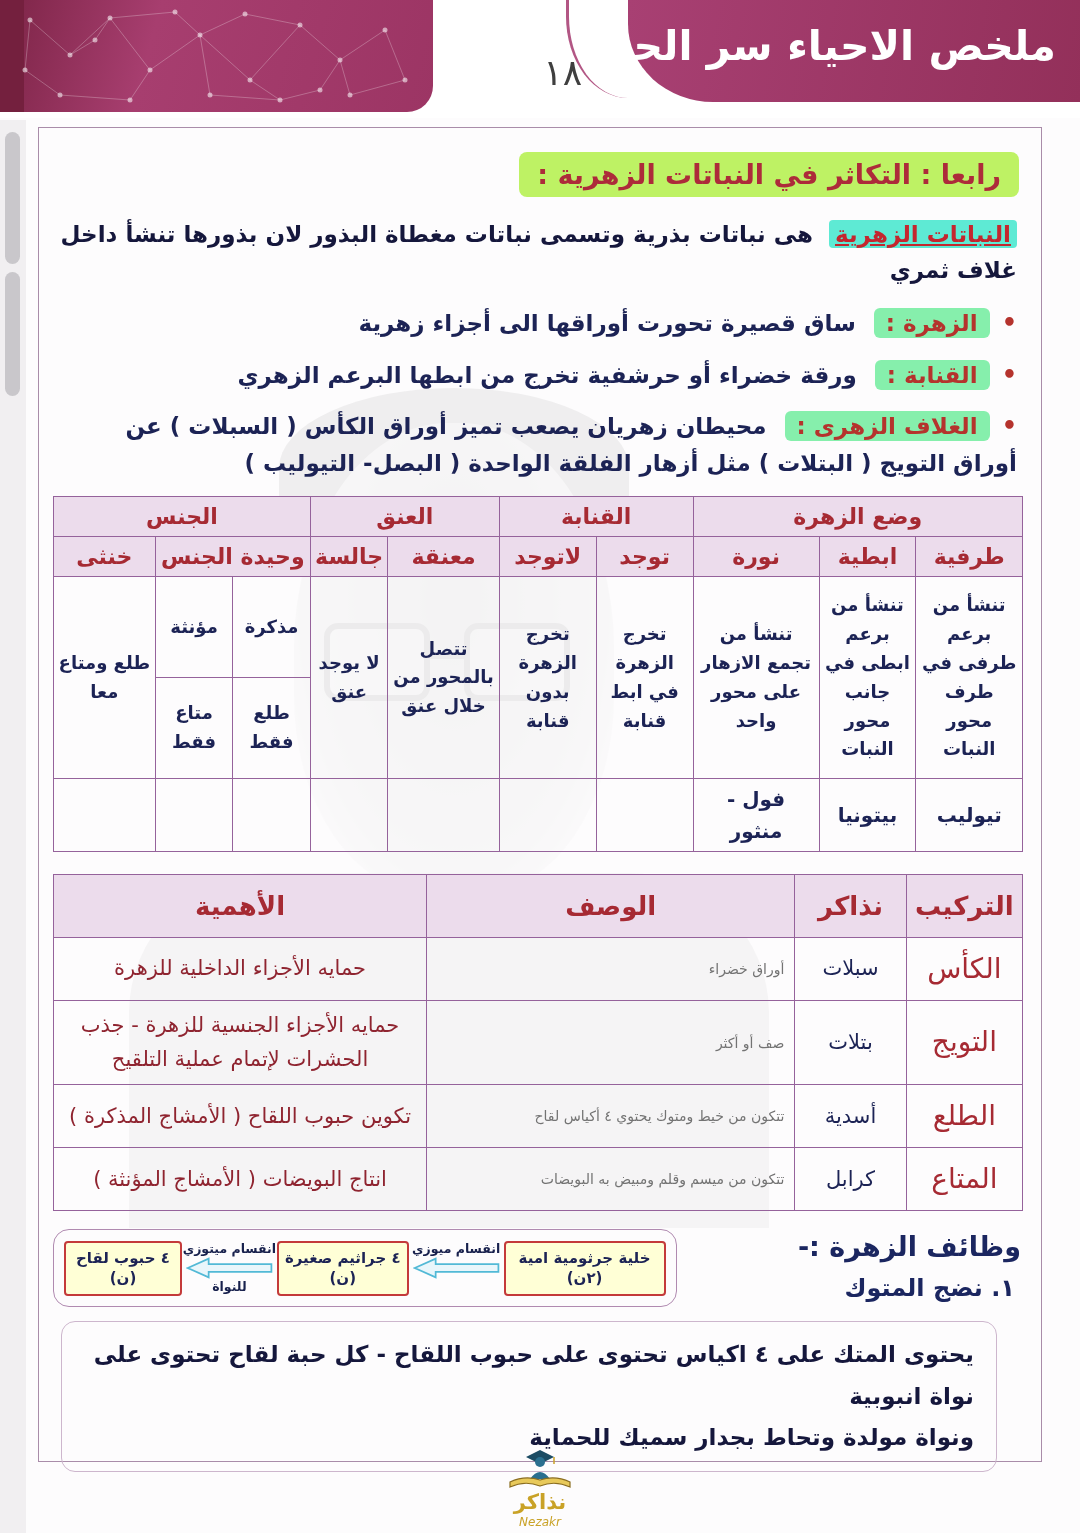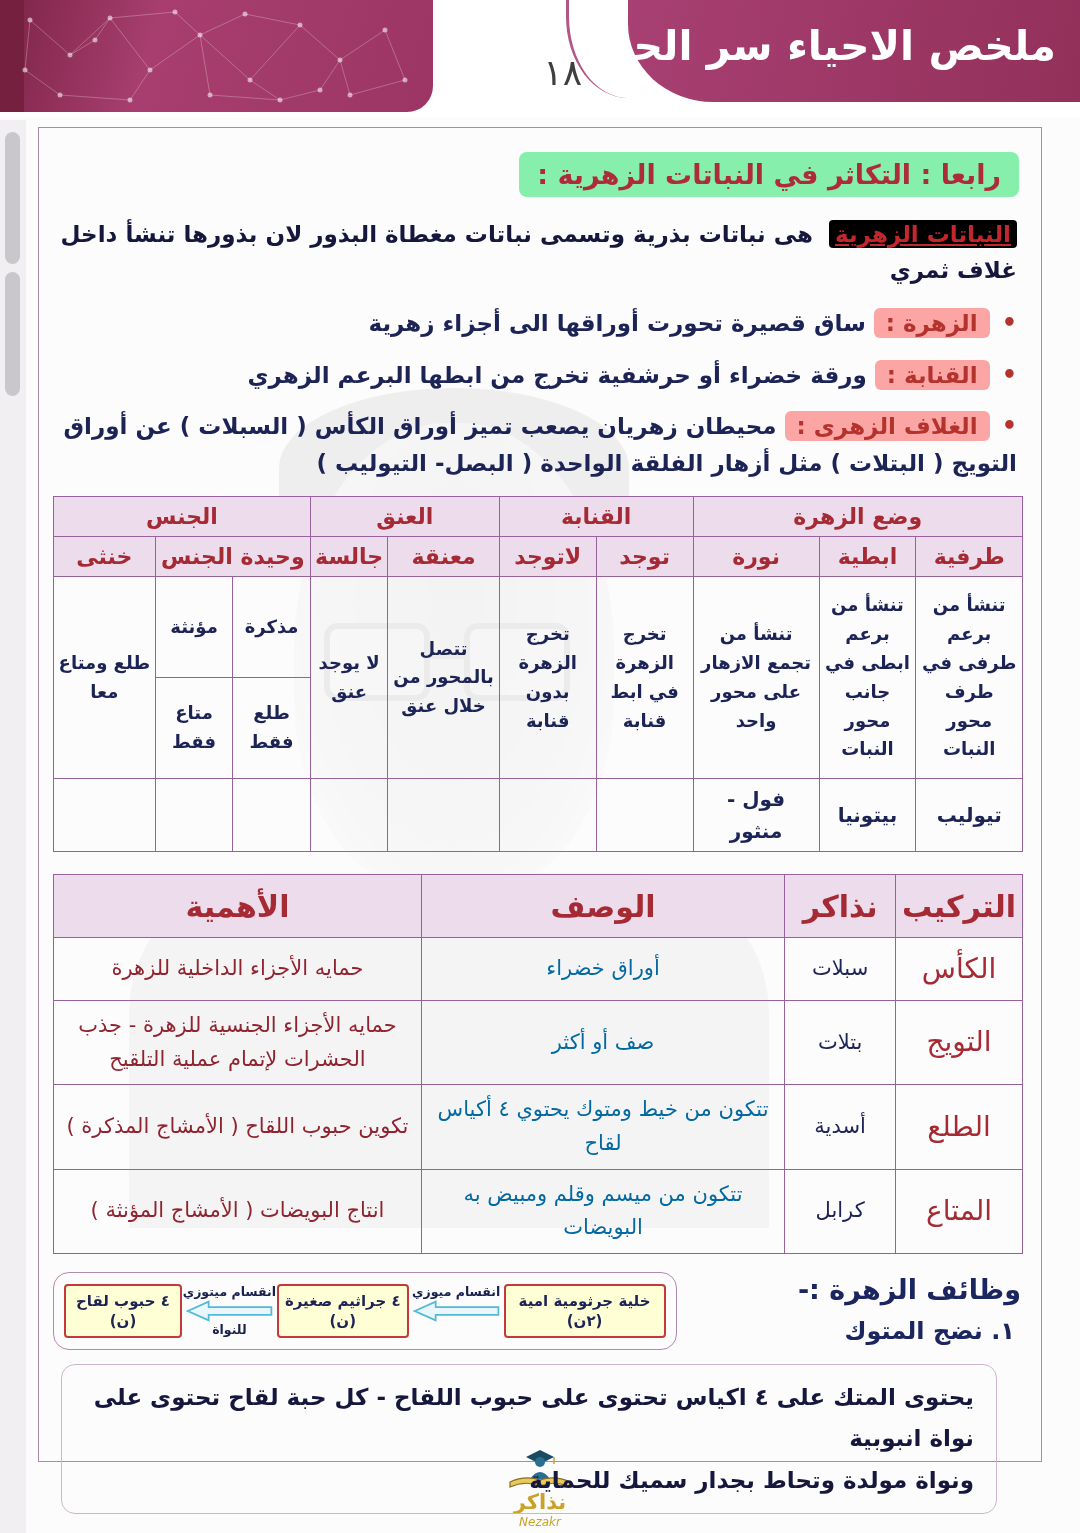--- a/index.html
+++ b/index.html
@@ -59,49 +59,49 @@
              background:radial-gradient(ellipse at 50% 38%, #b5b5b5, #d6d6d6 65%, #e9e9e9 78%);
              border-radius:48% 48% 42% 42%; }
   .wm-glasses span { position:absolute; top:255px; width:106px; height:78px; border:6px solid #7a7a7a; border-radius:14px; background:rgba(255,255,255,.25); }
   .wm-glasses span.g1 { left:195px; }
   .wm-glasses span.g2 { left:335px; }
   .wm-bridge { position:absolute; left:301px; top:285px; width:34px; height:6px; background:#7a7a7a; }
   .wm-shoulders { position:absolute; left:0; top:505px; width:640px; height:355px; background:#bdbdbd; border-radius:140px 140px 0 0; }
 
   
   .section-badge {
-    display:inline-block; background:#86efac; color:#ad2b3a; font-weight:bold;
+    display:inline-block; background:#bef264; color:#ad2b3a; font-weight:bold;
     font-size:27px; padding:7px 18px; border-radius:8px; margin:4px 4px 16px 0;
   }
   .definition { font-size:23px; font-weight:bold; color:#15173c; margin:4px 6px 16px; line-height:1.55; }
-  .def-term { color:#c4262e; background:#000000; text-decoration:underline; padding:1px 6px; border-radius:4px; margin-left:8px; }
+  .def-term { color:#c4262e; background:#5eead4; text-decoration:underline; padding:1px 6px; border-radius:4px; margin-left:8px; }
   .bullets { list-style:none; margin:0 4px 14px; }
   .bullets li { margin:13px 2px; font-size:23px; font-weight:bold; color:#1c2355; line-height:1.6; }
   .bullet-dot { color:#b5332d; margin-left:4px; font-size:24px; }
-  .term-badge { background:#fca5a5; color:#b5332d; padding:2px 12px; border-radius:6px; margin-left:0; }
+  .term-badge { background:#86efac; color:#b5332d; padding:2px 12px; border-radius:6px; margin-left:10px; }
 
   
   table { border-collapse:collapse; width:100%; background:transparent; }
   th,td { border:1.5px solid #95629b; text-align:center; vertical-align:middle; }
   th { background:#ecdcec; color:#a62a33; font-weight:bold; }
 
   .t1 { margin-top:6px; }
   .t1 th { font-size:22px; padding:7px 3px; }
   .t1 td { color:#1c2355; font-weight:bold; font-size:18px; padding:4px 4px; line-height:1.6; }
   .t1 tr.bodyrow   { height:101px; }
   .t1 tr.bodyrow2  { height:101px; }
   .t1 tr.examples td { height:38px; font-size:20px; }
 
   .t2 { margin-top:22px; }
-  .t2 th { font-size:30px; padding:8px 6px;text-align:center; }
+  .t2 th { font-size:26px; padding:8px 6px;text-align:center; }
   .t2 td { padding:8px 10px; font-weight:normal; line-height:1.6; }
   .t2 tr { height:63px; }
   .t2 td.struct { color:#a62a33; font-size:28px; }
   .t2 td.unit   { color:#1c2355; font-size:21px; }
-  .t2 td.desc   { color:#0369a1; font-size:21px; }
+  .t2 td.desc   { color:#737373; font-size:14px;text-align:right; }
   .t2 td.imp    { color:#8f2430; font-size:21px; }
 
   
   .functions { display:flex; align-items:flex-start; gap:10px; margin-top:18px; }
   .func-right { width:352px; padding-right:2px; padding-top:2px; }
   .func-title { color:#1b2660; font-size:27px; font-weight:bold; display:inline-block; }
   .func-sub   { color:#1b2660; font-size:24px; font-weight:bold; display:inline-block; margin-right:6px; margin-top:12px; }
   .flow-wrap {
     border:1px solid #b08ab0; border-radius:16px;
     display:flex; align-items:center; padding:6px 10px; gap:2px;

